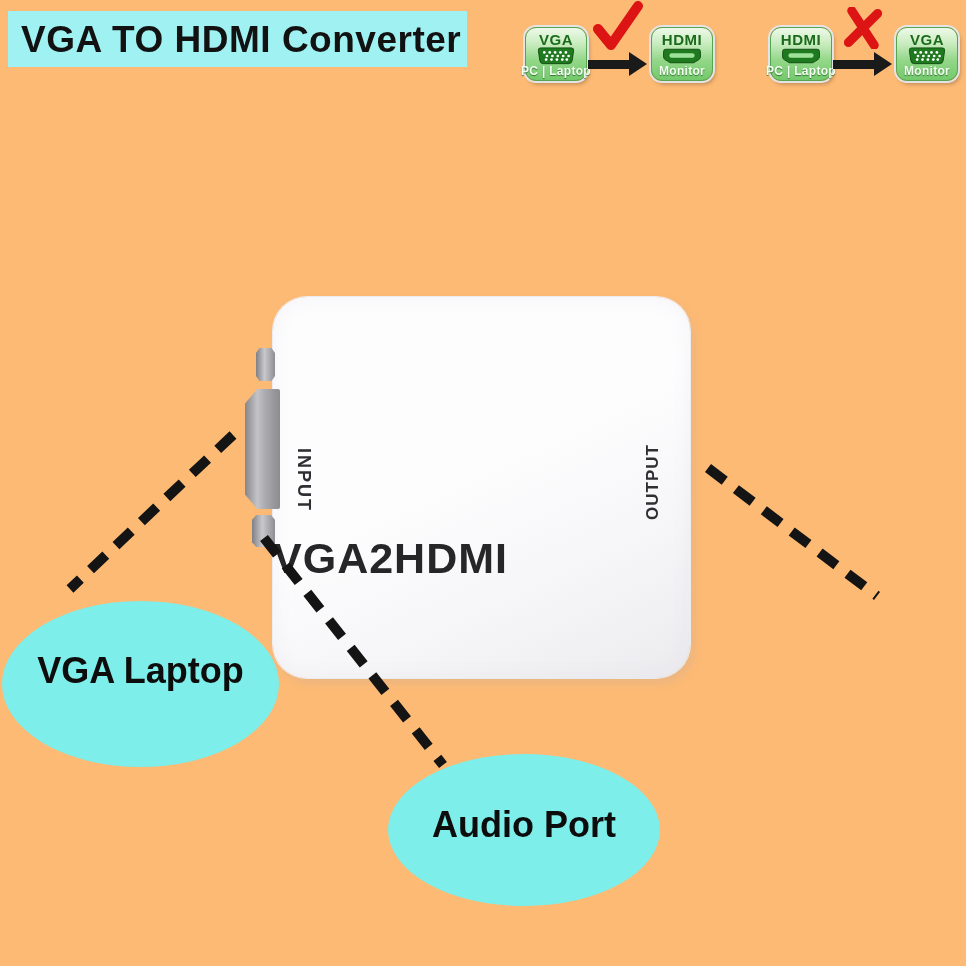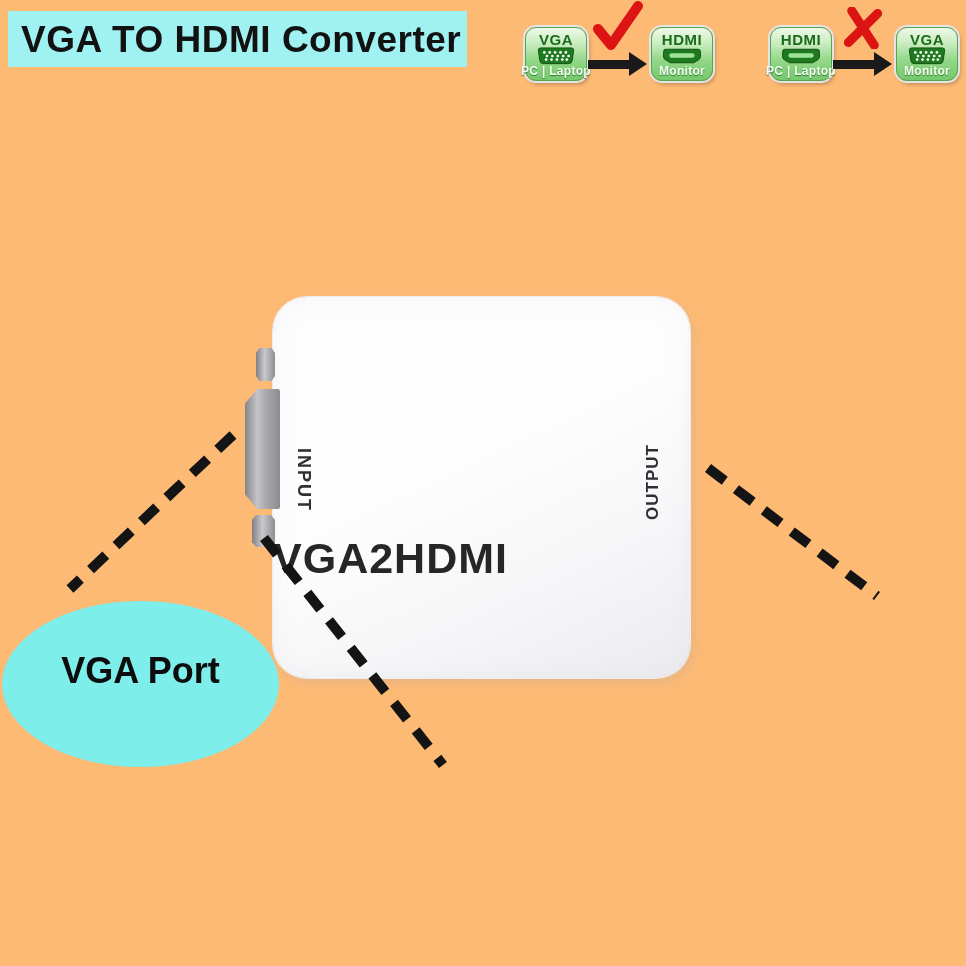--- a/index.html
+++ b/index.html
@@ -156,21 +156,24 @@
             <circle cx="23" cy="14" r="1.5"></circle>
             <circle cx="29" cy="14" r="1.5"></circle>
             <circle cx="34" cy="14" r="1.5"></circle>
         </g>
       </svg>
       <div class="cbox-caption">Monitor</div>
     </div>
   </div>
 
   <div class="callout" id="callout-vga-input">
-    <span>VGA Port</span>
+    <span>VGA Laptop</span>
+  </div>
+  <div class="callout" id="callout-audio-port">
+    <span>Audio Port</span>
   </div>
 
   <div class="device">
     <div class="screw screw-top"></div>
     <div class="vga-port"></div>
     <div class="screw screw-bottom"></div>
     <div class="side-label input-label">INPUT</div>
     <div class="side-label output-label">OUTPUT</div>
     <div class="model">VGA2HDMI</div>
   </div>

